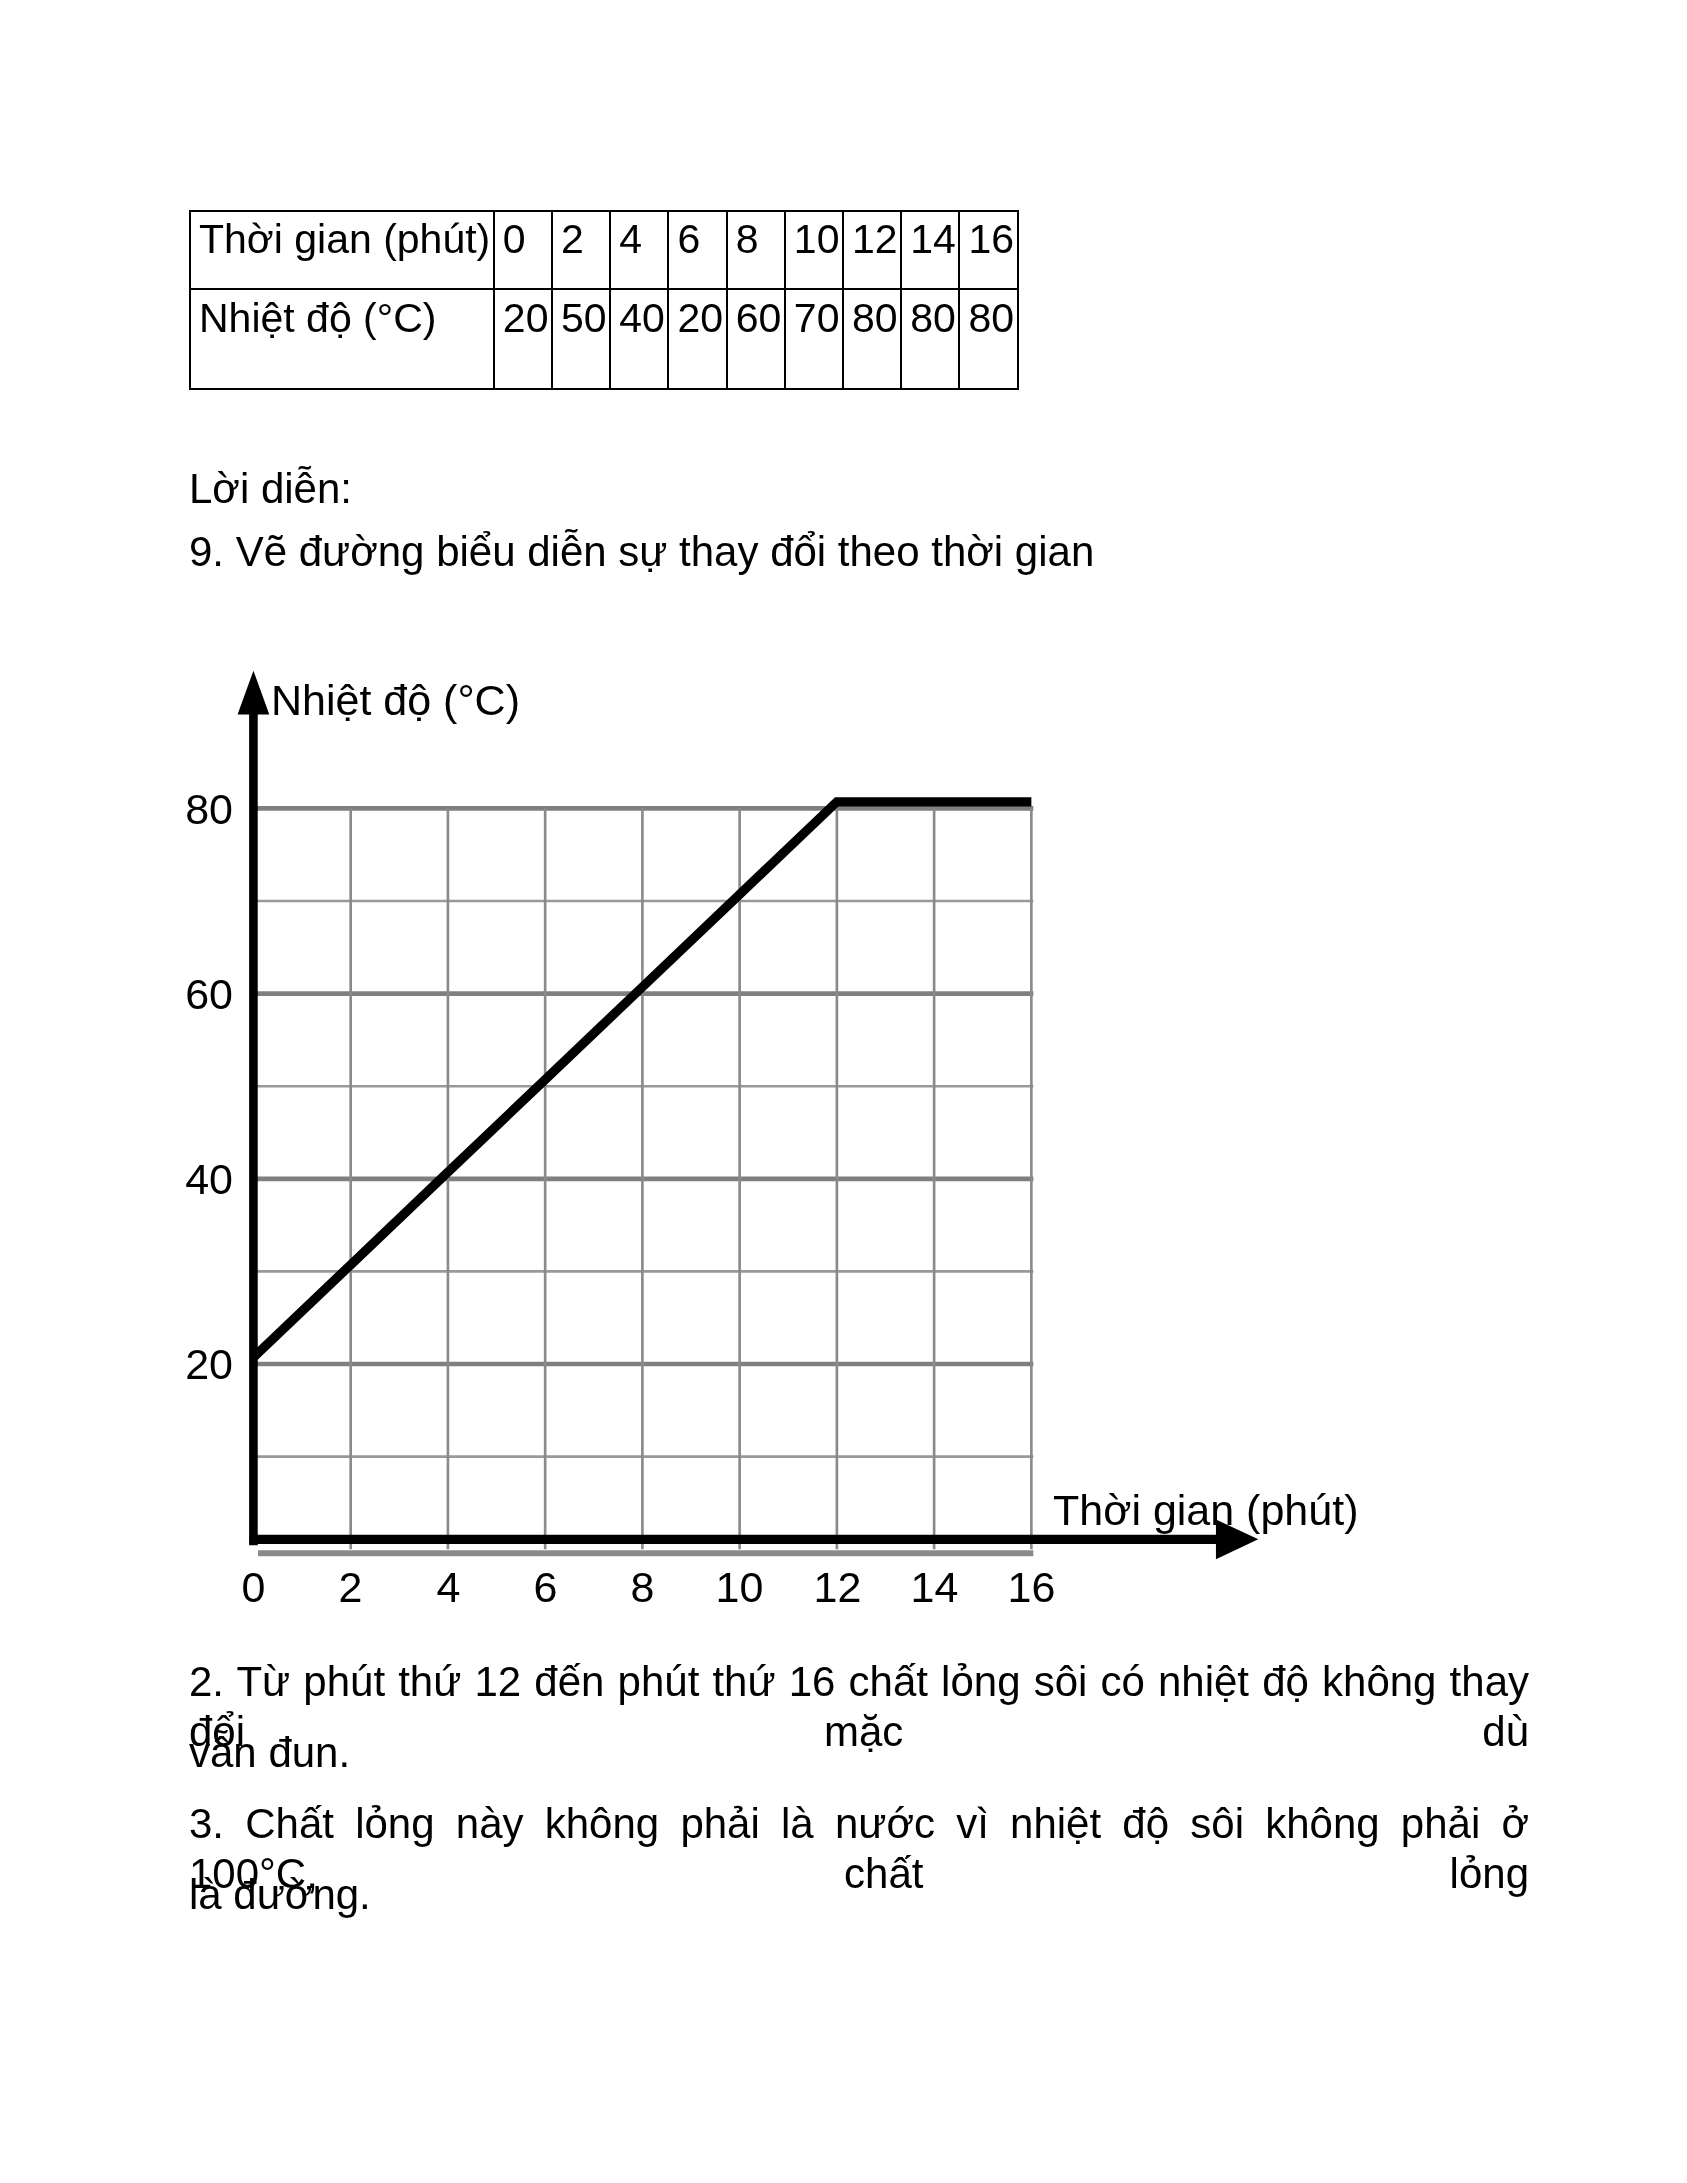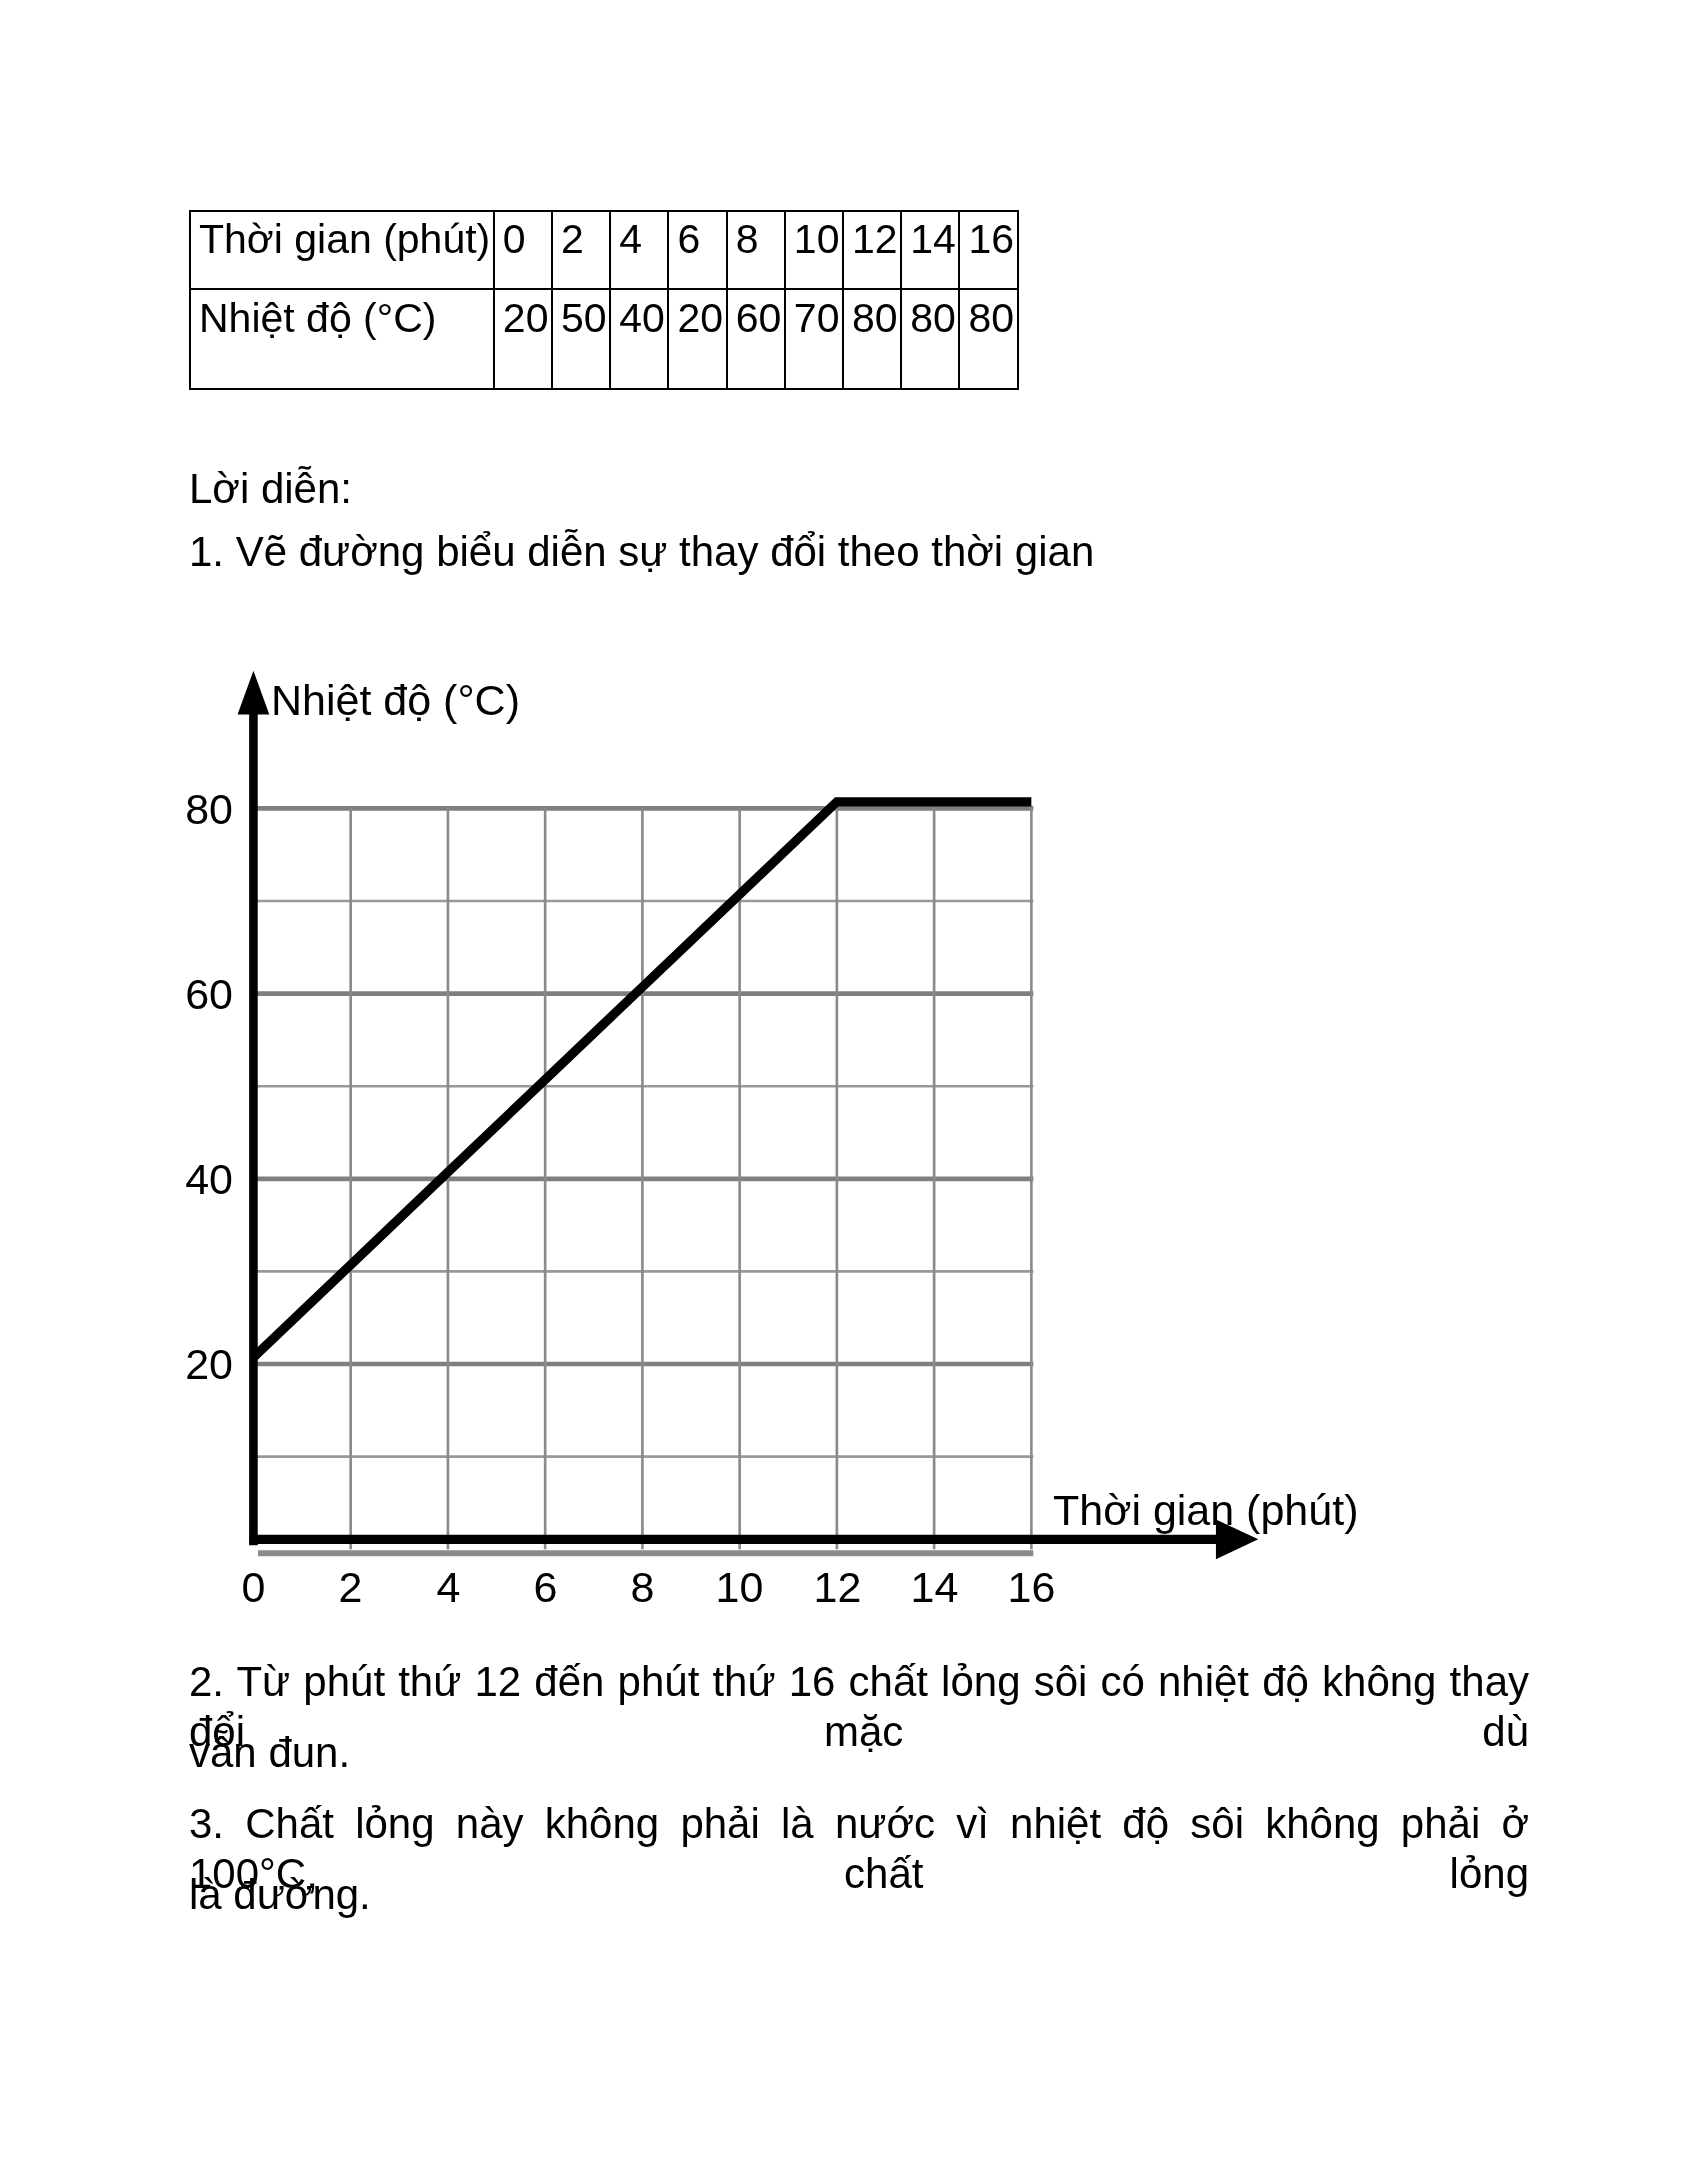--- a/index.html
+++ b/index.html
@@ -66,21 +66,21 @@
           <td class="val">60</td>
           <td class="val">70</td>
           <td class="val">80</td>
           <td class="val">80</td>
           <td class="val">80</td>
         </tr>
       </tbody>
   </table>
 
   <div class="tline" style="top:464px">Lời diễn:</div>
-  <div class="tline" style="top:527px">1. Vẽ đường biểu diễn sự thay đổi theo thời gian</div>
+  <div class="tline" style="top:527px">9. Vẽ đường biểu diễn sự thay đổi theo thời gian</div>
 
   <svg id="chart-svg" width="1687" height="2183" viewBox="0 0 2550 3300">
     <g id="gridlines">
         <line x1="386" x2="1562" y1="2202" y2="2202" stroke="#999999" stroke-width="4"></line>
         <line x1="386" x2="1562" y1="2062" y2="2062" stroke="#7f7f7f" stroke-width="7"></line>
         <line x1="386" x2="1562" y1="1922" y2="1922" stroke="#999999" stroke-width="4"></line>
         <line x1="386" x2="1562" y1="1782" y2="1782" stroke="#7f7f7f" stroke-width="7"></line>
         <line x1="386" x2="1562" y1="1642" y2="1642" stroke="#999999" stroke-width="4"></line>
         <line x1="386" x2="1562" y1="1502" y2="1502" stroke="#7f7f7f" stroke-width="7"></line>
         <line x1="386" x2="1562" y1="1362" y2="1362" stroke="#999999" stroke-width="4"></line>

